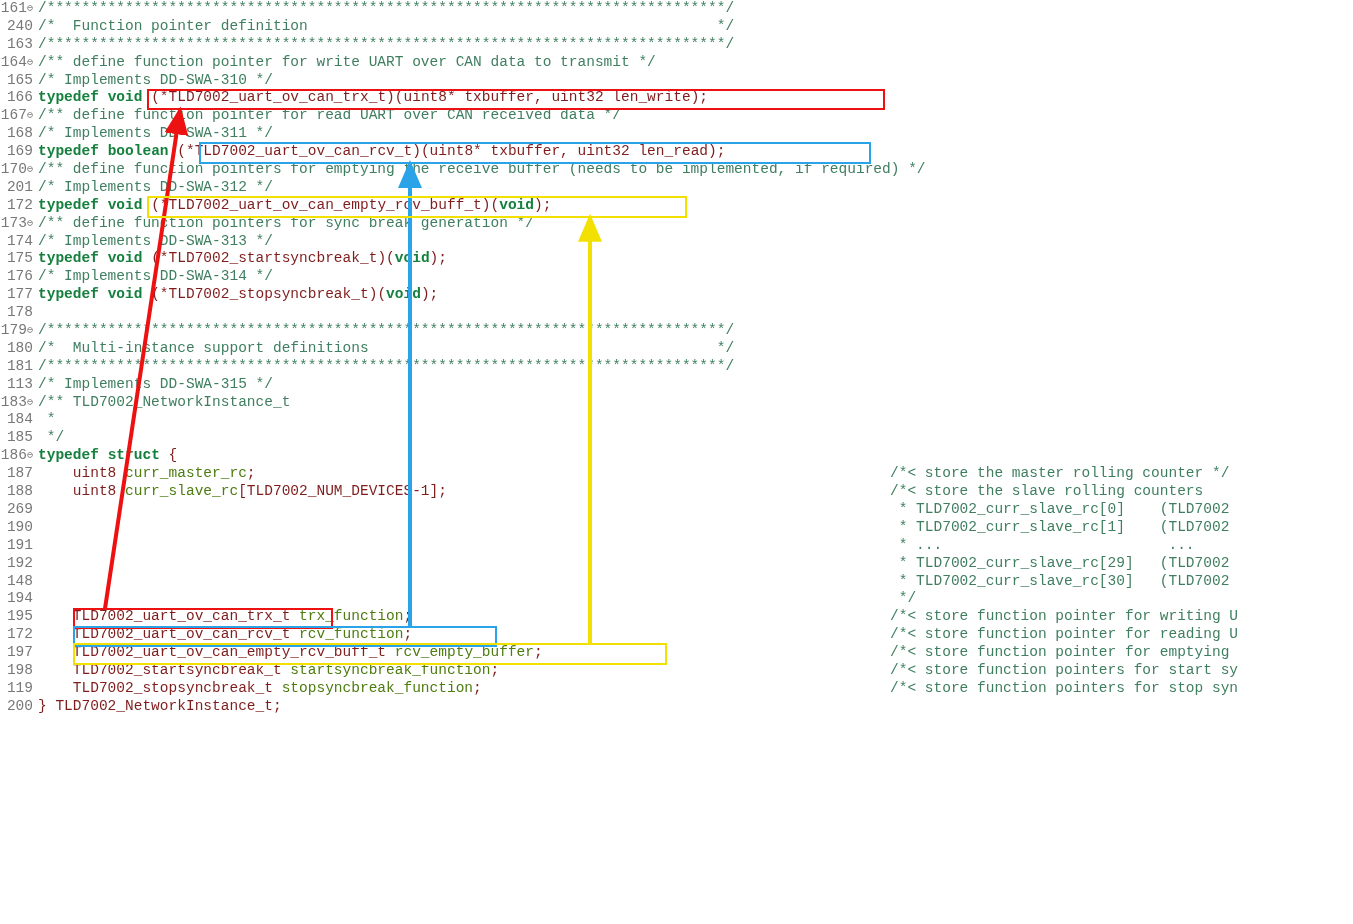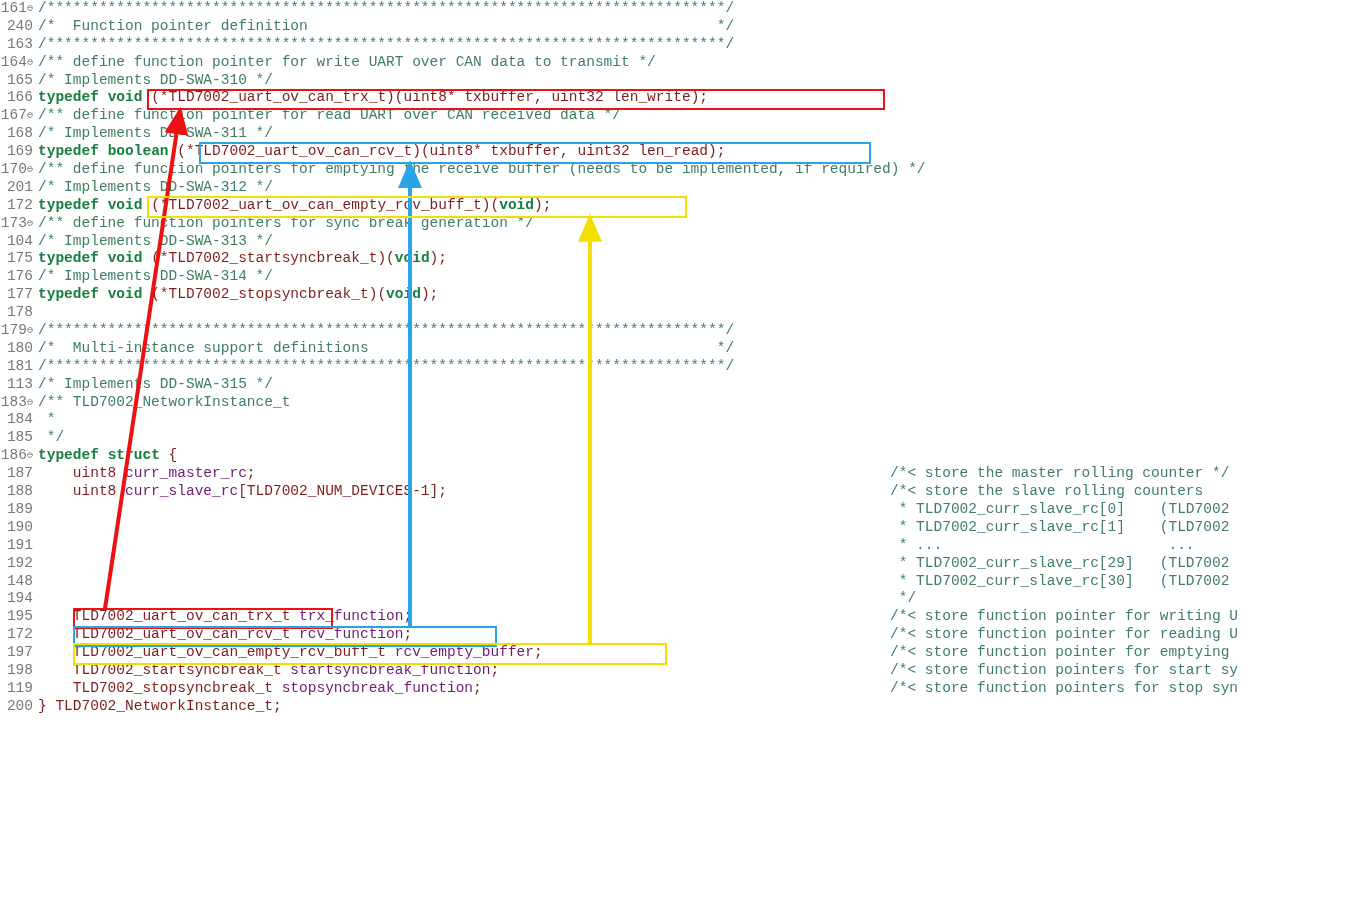--- a/index.html
+++ b/index.html
@@ -5,21 +5,21 @@
   html,body{margin:0;padding:0;background:#fff;font-family:Consolas,'Courier New',monospace;font-size:14.5px;line-height:17.9px;color:#000;}
   .editor{position:relative;width:1353px;height:924px;overflow:hidden;}
   .gutter{position:absolute;left:0;top:0;width:33px;text-align:right;color:#787878;user-select:none;}
   .gutter div{height:17.9px;white-space:pre;}
   .fold{color:#7a7a7a;font-size:10px;vertical-align:1px;}
   .code{position:absolute;left:38px;top:0;white-space:pre;}
   .line{height:17.9px;}
   .cmt{color:#3f7f5f;}
   .kw{color:#15803d;font-weight:bold;}
   .id{color:#7f1d1d;}
-  .blue{color:#701a75;}
+  .blue{color:#4d7c0f;}
   .hl-line{position:absolute;left:38px;height:17.9px;background:#e8f2fe;z-index:-1;}
   .sel{position:absolute;height:17.9px;background:#c8c8c8;z-index:-1;}
   .box{position:absolute;border:2px solid;background:transparent;pointer-events:none;}
   svg.arrows{position:absolute;left:0;top:0;pointer-events:none;}
 </style>
 </head>
 <body>
 
 <div class="editor">
   <div class="hl-line" id="hl" style="top: 608.6px; width: 1315px;"></div>
@@ -31,36 +31,36 @@
       <div>164<span class="fold">⊖</span></div>
       <div>165</div>
       <div>166</div>
       <div>167<span class="fold">⊖</span></div>
       <div>168</div>
       <div>169</div>
       <div>170<span class="fold">⊖</span></div>
       <div>201</div>
       <div>172</div>
       <div>173<span class="fold">⊖</span></div>
-      <div>104</div>
+      <div>174</div>
       <div>175</div>
       <div>176</div>
       <div>177</div>
       <div>178</div>
       <div>179<span class="fold">⊖</span></div>
       <div>180</div>
       <div>181</div>
       <div>113</div>
       <div>183<span class="fold">⊖</span></div>
       <div>184</div>
       <div>185</div>
       <div>186<span class="fold">⊖</span></div>
       <div>187</div>
       <div>188</div>
-      <div>189</div>
+      <div>269</div>
       <div>190</div>
       <div>191</div>
       <div>192</div>
       <div>148</div>
       <div>194</div>
       <div>195</div>
       <div>172</div>
       <div>197</div>
       <div>198</div>
       <div>119</div>

